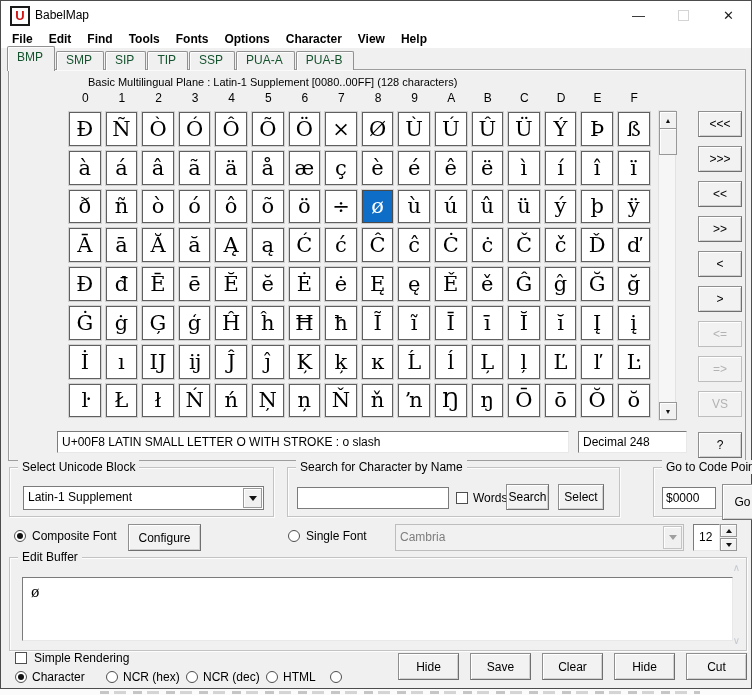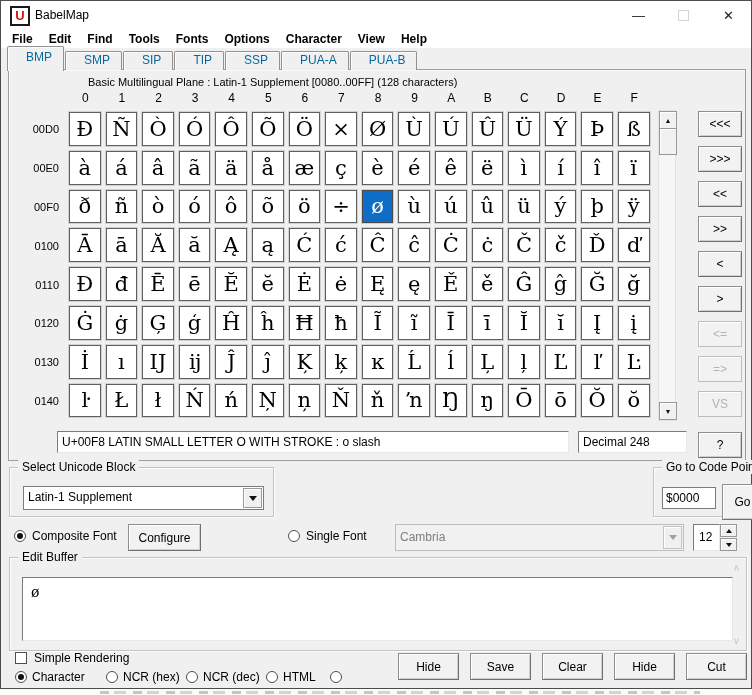--- a/index.html
+++ b/index.html
@@ -14,21 +14,21 @@
   .cap-btn{position:absolute;top:0;width:45px;height:28px;display:flex;align-items:center;justify-content:center;font-size:13px;color:#1b1b1b;background:transparent;border:none;}
   .cap-min{right:90px;} .cap-max{right:45px;color:#cfcfcf;} .cap-close{right:0;}
   .max-glyph{width:9px;height:9px;border:1px solid #d4d4d4;}
 
   
   .menubar{position:absolute;left:0;top:28px;width:100%;height:19px;background:#ffffff;font-size:12px;display:flex;align-items:center;padding-left:3px;box-sizing:border-box;font-weight:bold;}
   .menu-item{padding:1px 8px;color:#000;}
 
   
   .tabstrip{position:absolute;left:6px;top:47px;height:22px;display:flex;align-items:flex-end;z-index:3;}
-  .tab{height:17px;padding:1px 11px 0 18px;font-size:12px;background:#f0f0f0;border:1px solid #919191;border-bottom:none;border-top-left-radius:2px;border-top-right-radius:2px;box-shadow:inset 1px 1px 0 #fdfdfd;margin-right:1px;color:#0369a1;}
+  .tab{height:17px;padding:1px 11px 0 9px;font-size:12px;background:#f0f0f0;border:1px solid #919191;border-bottom:none;border-top-left-radius:2px;border-top-right-radius:2px;box-shadow:inset 1px 1px 0 #fdfdfd;margin-right:1px;color:#14532d;}
   .tab.active{height:21px;padding-top:3px;position:relative;top:1px;z-index:4;}
   .tabpage{position:absolute;left:7px;top:68px;width:736px;height:390px;background:#f0f0f0;border:1px solid #9d9d9d;box-shadow:inset 1px 1px 0 #fafafa;}
 
   .plane-title{position:absolute;left:87px;top:75px;font-size:11px;color:#000;z-index:5;}
 
   
   .colheaders{position:absolute;left:66px;top:90px;width:586px;display:grid;grid-template-columns:repeat(16,36.6px);z-index:5;}
   .colheaders span{text-align:center;font-size:12px;color:#000;}
   .rowlabels{position:absolute;left:14px;top:109px;width:44px;z-index:5;}
   .rowlabel{height:38.8px;display:flex;align-items:center;justify-content:flex-end;font-size:11px;color:#000;}
@@ -143,30 +143,20 @@
         <span>6</span>
         <span>7</span>
         <span>8</span>
         <span>9</span>
         <span>A</span>
         <span>B</span>
         <span>C</span>
         <span>D</span>
         <span>E</span>
         <span>F</span>
-      </div>
-    <div class="rowlabels" id="rowlabels">
-        <div class="rowlabel">00D0</div>
-        <div class="rowlabel">00E0</div>
-        <div class="rowlabel">00F0</div>
-        <div class="rowlabel">0100</div>
-        <div class="rowlabel">0110</div>
-        <div class="rowlabel">0120</div>
-        <div class="rowlabel">0130</div>
-        <div class="rowlabel">0140</div>
       </div>
     <div class="charsgrid" id="charsgrid">
         <div class="cell">Ð</div>
         <div class="cell">Ñ</div>
         <div class="cell">Ò</div>
         <div class="cell">Ó</div>
         <div class="cell">Ô</div>
         <div class="cell">Õ</div>
         <div class="cell">Ö</div>
         <div class="cell">×</div>
@@ -317,20 +307,28 @@
     <div class="group" style="left:8px;top:466px;width:263px;height:48px;">
       <span class="group-legend">Select Unicode Block</span>
       <div class="combo" style="left:13px;top:18px;width:241px;height:24px;">
         <span class="combo-text">Latin-1 Supplement</span>
         <span class="combo-arrow">
             <span class="tri-down"></span>
           </span>
       </div>
     </div>
 
+    <div class="group" style="left:286px;top:466px;width:331px;height:48px;">
+      <span class="group-legend">Search for Character by Name</span>
+      <input class="text-input" style="left: 9px; top: 19px; width: 152px; height: 22px;" value="">
+      <span class="checkbox" style="left:168px;top:24px;"></span>
+      <span class="ctl-label" style="left:185px;top:23px;">Words</span>
+      <button class="btn" style="left:218px;top:16px;width:43px;height:26px;">Search</button>
+      <button class="btn" style="left:270px;top:16px;width:46px;height:26px;">Select</button>
+    </div>
 
     <div class="group" style="left:652px;top:466px;width:116px;height:48px;">
       <span class="group-legend">Go to Code Point</span>
       <input class="text-input" style="left: 8px; top: 19px; width: 54px; height: 22px;" value="$0000">
       <button class="btn" style="left:68px;top:16px;width:41px;height:36px;text-align:center;">Go</button>
     </div>
 
     <span class="radio checked" style="left:13px;top:529px;"></span>
     <span class="ctl-label" style="left:31px;top:528px;">Composite Font</span>
     <button class="btn" style="left:127px;top:523px;width:73px;height:27px;">Configure</button>

